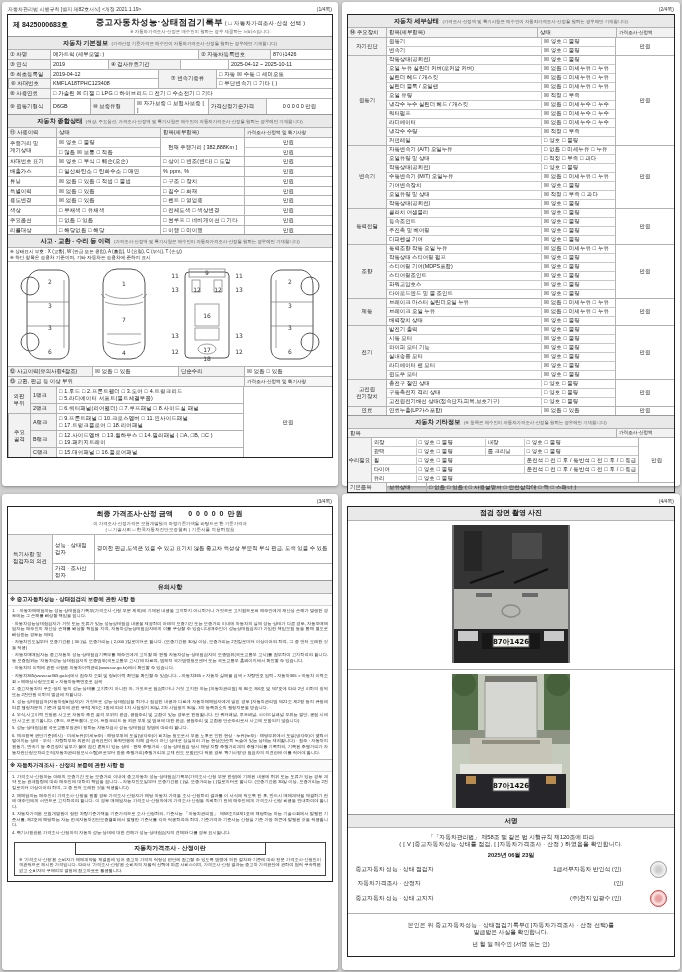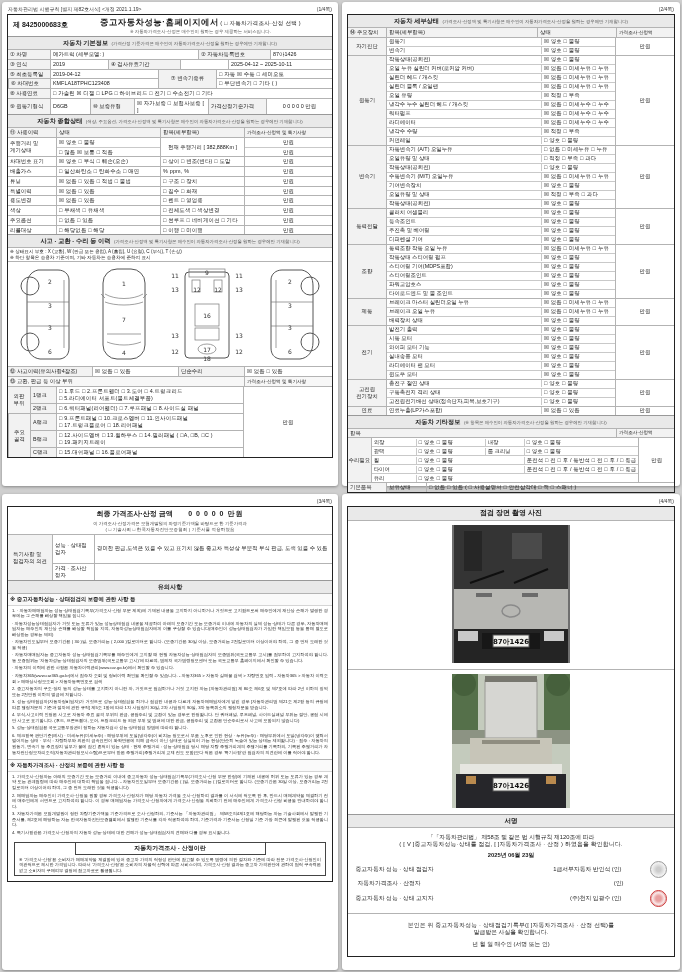--- a/index.html
+++ b/index.html
@@ -57,21 +57,21 @@
 <div class="pg" id="pg1">
   <div class="pghead">
     <span>자동차관리법 시행규칙 [별지 제82호서식] &lt;개정 2021.1.19&gt;</span>
     <span>(1/4쪽)</span>
   </div>
   <div class="bx">
     <div class="titleRow">
       <div class="docno">제 8425000683호</div>
       <div class="titleC">
         <div>
-          <span class="t1">중고자동차성능·홈페이지에서</span>
+          <span class="t1">중고자동차성능·상태점검기록부</span>
           <span class="t2 chk">( □ 자동차가격조사·산정 선택 )</span>
         </div>
         <div class="t3">※ 자동차가격조사·산정은 매수인이 원하는 경우 제공하는 서비스입니다.</div>
       </div>
     </div>
 
     <div class="sech">
       <b>자동차 기본정보</b>
       <span class="note">(가격산정 기준가격은 매수인이 자동차가격조사·산정을 원하는 경우에만 기재합니다)</span>
     </div>

